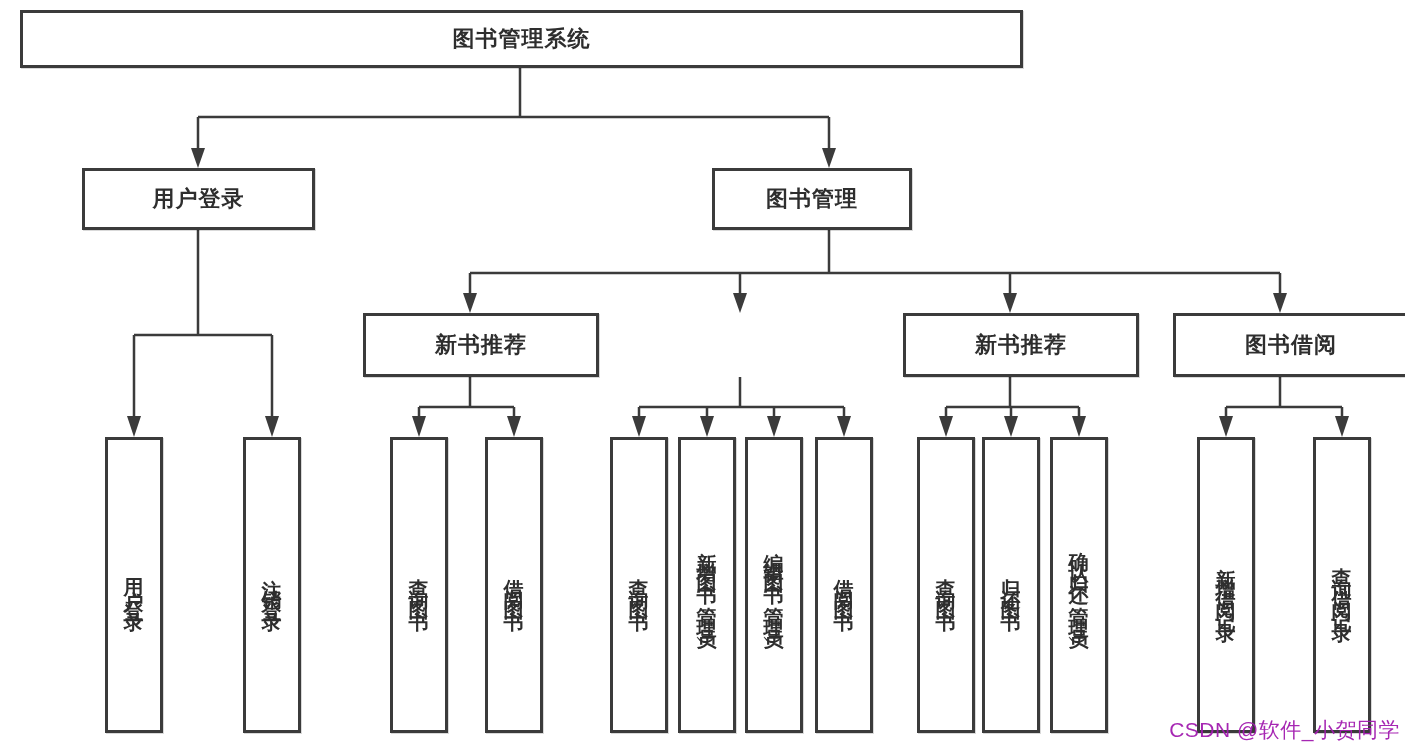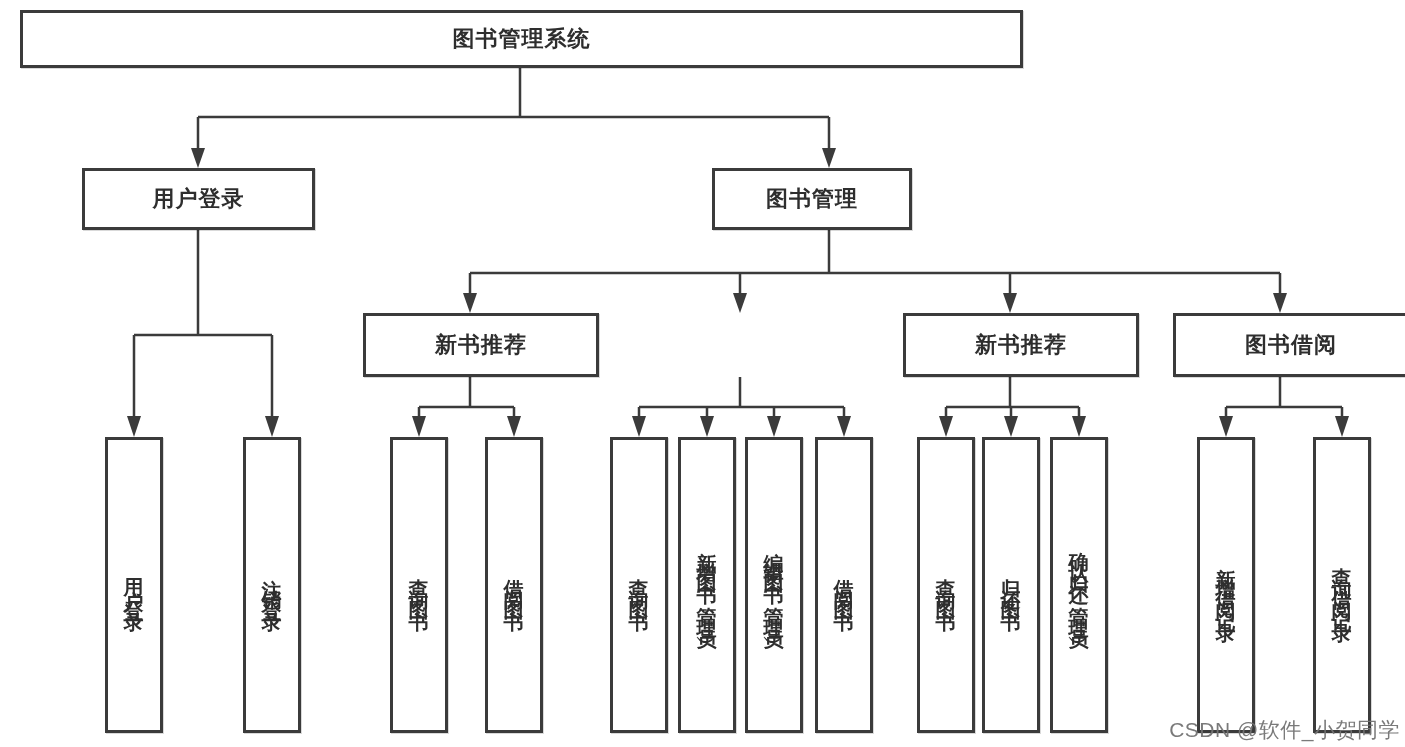--- a/index.html
+++ b/index.html
@@ -128,15 +128,15 @@
   <div class="node v" style="left:745px">编辑图书（管理员）</div>
   <div class="node v" style="left:815px">借阅图书</div>
 
   <div class="node v" style="left:917px">查询图书</div>
   <div class="node v" style="left:982px">归还图书</div>
   <div class="node v" style="left:1050px">确认归还（管理员）</div>
 
   <div class="node v" style="left:1197px">新增借阅记录</div>
   <div class="node v" style="left:1313px">查询借阅记录</div>
 
-  <div class="watermark" style="color: #737373;">CSDN @软件_小贺同学</div>
+  <div class="watermark" style="color: #a21caf;">CSDN @软件_小贺同学</div>
 
 </div>
 
 </body></html>

